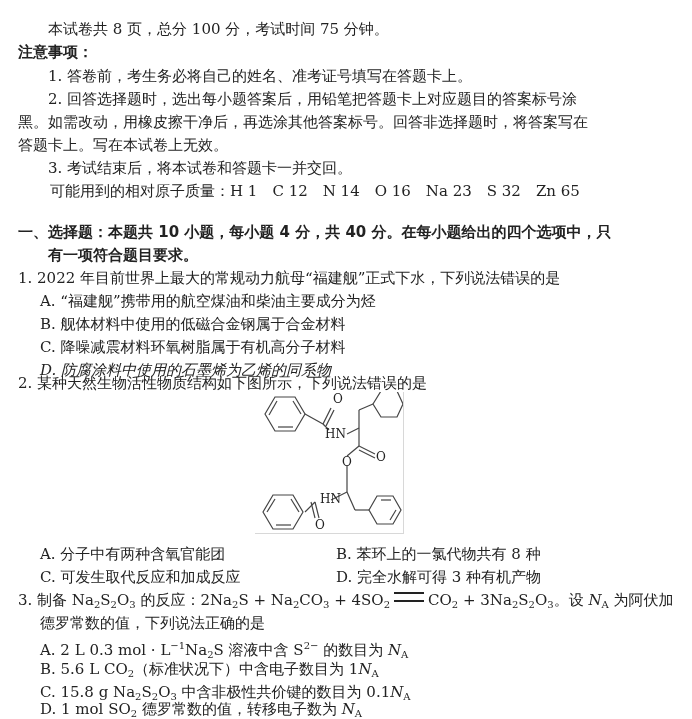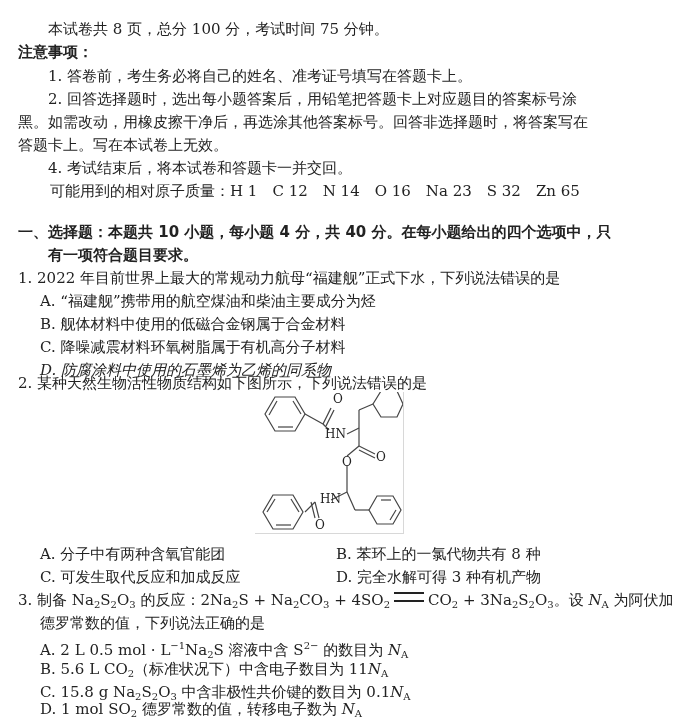--- a/index.html
+++ b/index.html
@@ -22,21 +22,21 @@
 </style>
 </head>
 <body>
 
 <div class="line" style="left:48px;top:19px;text-align:center;">本试卷共 8 页，总分 100 分，考试时间 75 分钟。</div>
 <div class="line bold" style="left:18px;top:42px;">注意事项：</div>
 <div class="line" style="left:48px;top:66px;">1. 答卷前，考生务必将自己的姓名、准考证号填写在答题卡上。</div>
 <div class="line" style="left:48px;top:89px;">2. 回答选择题时，选出每小题答案后，用铅笔把答题卡上对应题目的答案标号涂</div>
 <div class="line" style="left:18px;top:112px;">黑。如需改动，用橡皮擦干净后，再选涂其他答案标号。回答非选择题时，将答案写在</div>
 <div class="line" style="left:18px;top:135px;">答题卡上。写在本试卷上无效。</div>
-<div class="line" style="left:48px;top:158px;">4. 考试结束后，将本试卷和答题卡一并交回。</div>
+<div class="line" style="left:48px;top:158px;">3. 考试结束后，将本试卷和答题卡一并交回。</div>
 <div class="line" style="left:18px;top:181px;margin-left:32px;">可能用到的相对原子质量：H 1　C 12　N 14　O 16　Na 23　S 32　Zn 65</div>
 
 <div class="line bold" style="left:18px;top:222px;">一、选择题：本题共 10 小题，每小题 4 分，共 40 分。在每小题给出的四个选项中，只</div>
 <div class="line bold" style="left:48px;top:245px;">有一项符合题目要求。</div>
 
 <div class="line" style="left:18px;top:268px;">1. 2022 年目前世界上最大的常规动力航母“福建舰”正式下水，下列说法错误的是</div>
 <div class="line" style="left:40px;top:291px;">A. “福建舰”携带用的航空煤油和柴油主要成分为烃</div>
 <div class="line" style="left:40px;top:314px;">B. 舰体材料中使用的低磁合金钢属于合金材料</div>
 <div class="line" style="left:40px;top:337px;">C. 降噪减震材料环氧树脂属于有机高分子材料</div>
 <div class="line" style="left:40px;top:360px;font-style:italic;">D. 防腐涂料中使用的石墨烯为乙烯的同系物</div>
@@ -100,23 +100,23 @@
 <div class="line" style="left:336px;top:544px;">B. 苯环上的一氯代物共有 8 种</div>
 <div class="line" style="left:40px;top:567px;">C. 可发生取代反应和加成反应</div>
 <div class="line" style="left:336px;top:567px;">D. 完全水解可得 3 种有机产物</div>
 
 <div class="line" style="left:18px;top:590px;">
   <span>3. 制备 </span>Na<span class="sub">2</span>S<span class="sub">2</span>O<span class="sub">3</span><span> 的反应：</span>2Na<span class="sub">2</span>S + Na<span class="sub">2</span>CO<span class="sub">3</span> + 4SO<span class="sub">2</span><span class="eq"></span>CO<span class="sub">2</span> + 3Na<span class="sub">2</span>S<span class="sub">2</span>O<span class="sub">3</span><span>。设 </span><span class="it">N</span><span class="sub">A</span><span> 为阿伏加</span>
 </div>
 <div class="line" style="left:40px;top:613px;">德罗常数的值，下列说法正确的是</div>
 
 <div class="line" style="left:40px;top:636px;">
-  <span>A. 2 L 0.5 mol · L</span><span class="sup">−1</span><span>Na</span><span class="sub">2</span><span>S 溶液中含 S</span><span class="sup">2−</span><span> 的数目为 </span><span class="it">N</span><span class="sub">A</span>
+  <span>A. 2 L 0.3 mol · L</span><span class="sup">−1</span><span>Na</span><span class="sub">2</span><span>S 溶液中含 S</span><span class="sup">2−</span><span> 的数目为 </span><span class="it">N</span><span class="sub">A</span>
 </div>
 <div class="line" style="left:40px;top:659px;">
-  <span>B. 5.6 L CO</span><span class="sub">2</span><span>（标准状况下）中含电子数目为 11</span><span class="it">N</span><span class="sub">A</span>
+  <span>B. 5.6 L CO</span><span class="sub">2</span><span>（标准状况下）中含电子数目为 1</span><span class="it">N</span><span class="sub">A</span>
 </div>
 <div class="line" style="left:40px;top:682px;">
   <span>C. 15.8 g Na</span><span class="sub">2</span>S<span class="sub">2</span>O<span class="sub">3</span><span> 中含非极性共价键的数目为 0.1</span><span class="it">N</span><span class="sub">A</span>
 </div>
 <div class="line" style="left:40px;top:699px;">
   <span>D. 1 mol SO</span><span class="sub">2</span><span> 德罗常数的值，转移电子数为 </span><span class="it">N</span><span class="sub">A</span>
 </div>
 
 </body></html>

